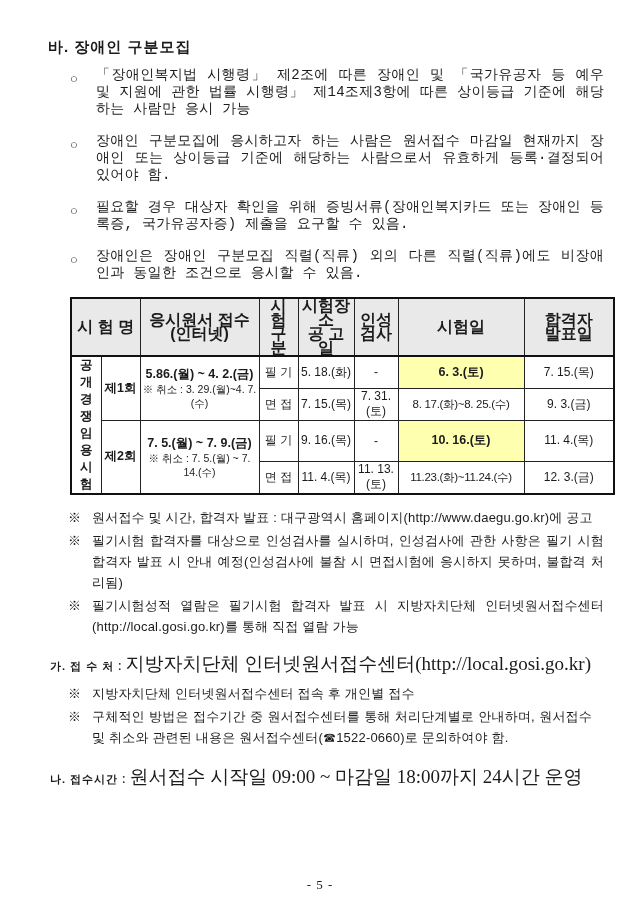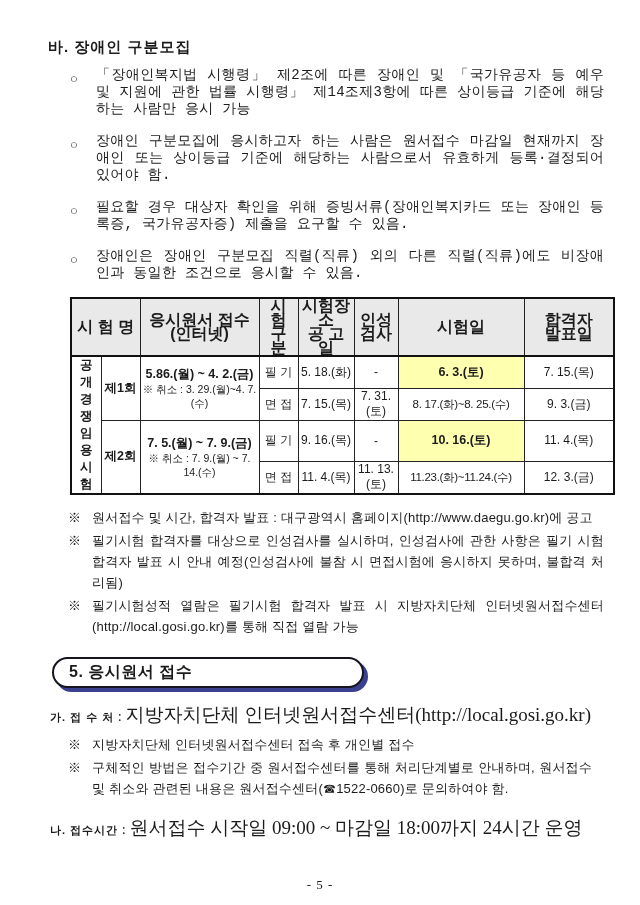--- a/index.html
+++ b/index.html
@@ -152,21 +152,21 @@
         <td>면 접</td>
         <td>7. 15.(목)</td>
         <td>7. 31.(토)</td>
         <td class="small">8. 17.(화)~8. 25.(수)</td>
         <td>9. 3.(금)</td>
       </tr>
       <tr>
         <td rowspan="2" class="round">제2회</td>
         <td rowspan="2" class="apply">
           <div class="apply-main">7. 5.(월) ~ 7. 9.(금)</div>
-          <div class="apply-cancel">※ 취소 : 7. 9.(월) ~ 7. 14.(수)</div>
+          <div class="apply-cancel">※ 취소 : 7. 5.(월) ~ 7. 14.(수)</div>
         </td>
         <td>필 기</td>
         <td>9. 16.(목)</td>
         <td>-</td>
         <td class="hl bold">10. 16.(토)</td>
         <td>11. 4.(목)</td>
       </tr>
       <tr>
         <td>면 접</td>
         <td>11. 4.(목)</td>
@@ -185,23 +185,20 @@
       <div class="note">
         <span class="marker">※</span>
         <span class="ntext">필기시험 합격자를 대상으로 인성검사를 실시하며, 인성검사에 관한 사항은 필기 시험 합격자 발표 시 안내 예정(인성검사에 불참 시 면접시험에 응시하지 못하며, 불합격 처리됨)</span>
       </div>
       <div class="note">
         <span class="marker">※</span>
         <span class="ntext">필기시험성적 열람은 필기시험 합격자 발표 시 지방자치단체 인터넷원서접수센터 (http://local.gosi.go.kr)를 통해 직접 열람 가능</span>
       </div>
     </div>
 
-    <div class="pill pill5">
-      <span>5. 응시원서 접수</span>
-    </div>
 
     <div class="recv-line">
       <span class="recv-label">가. 접 수 처</span><span> : </span><span class="recv-value">지방자치단체 인터넷원서접수센터(http://local.gosi.go.kr)</span>
     </div>
 
     <div class="notes5">
       <div class="note">
         <span class="marker">※</span>
         <span class="ntext">지방자치단체 인터넷원서접수센터 접속 후 개인별 접수</span>
       </div>

